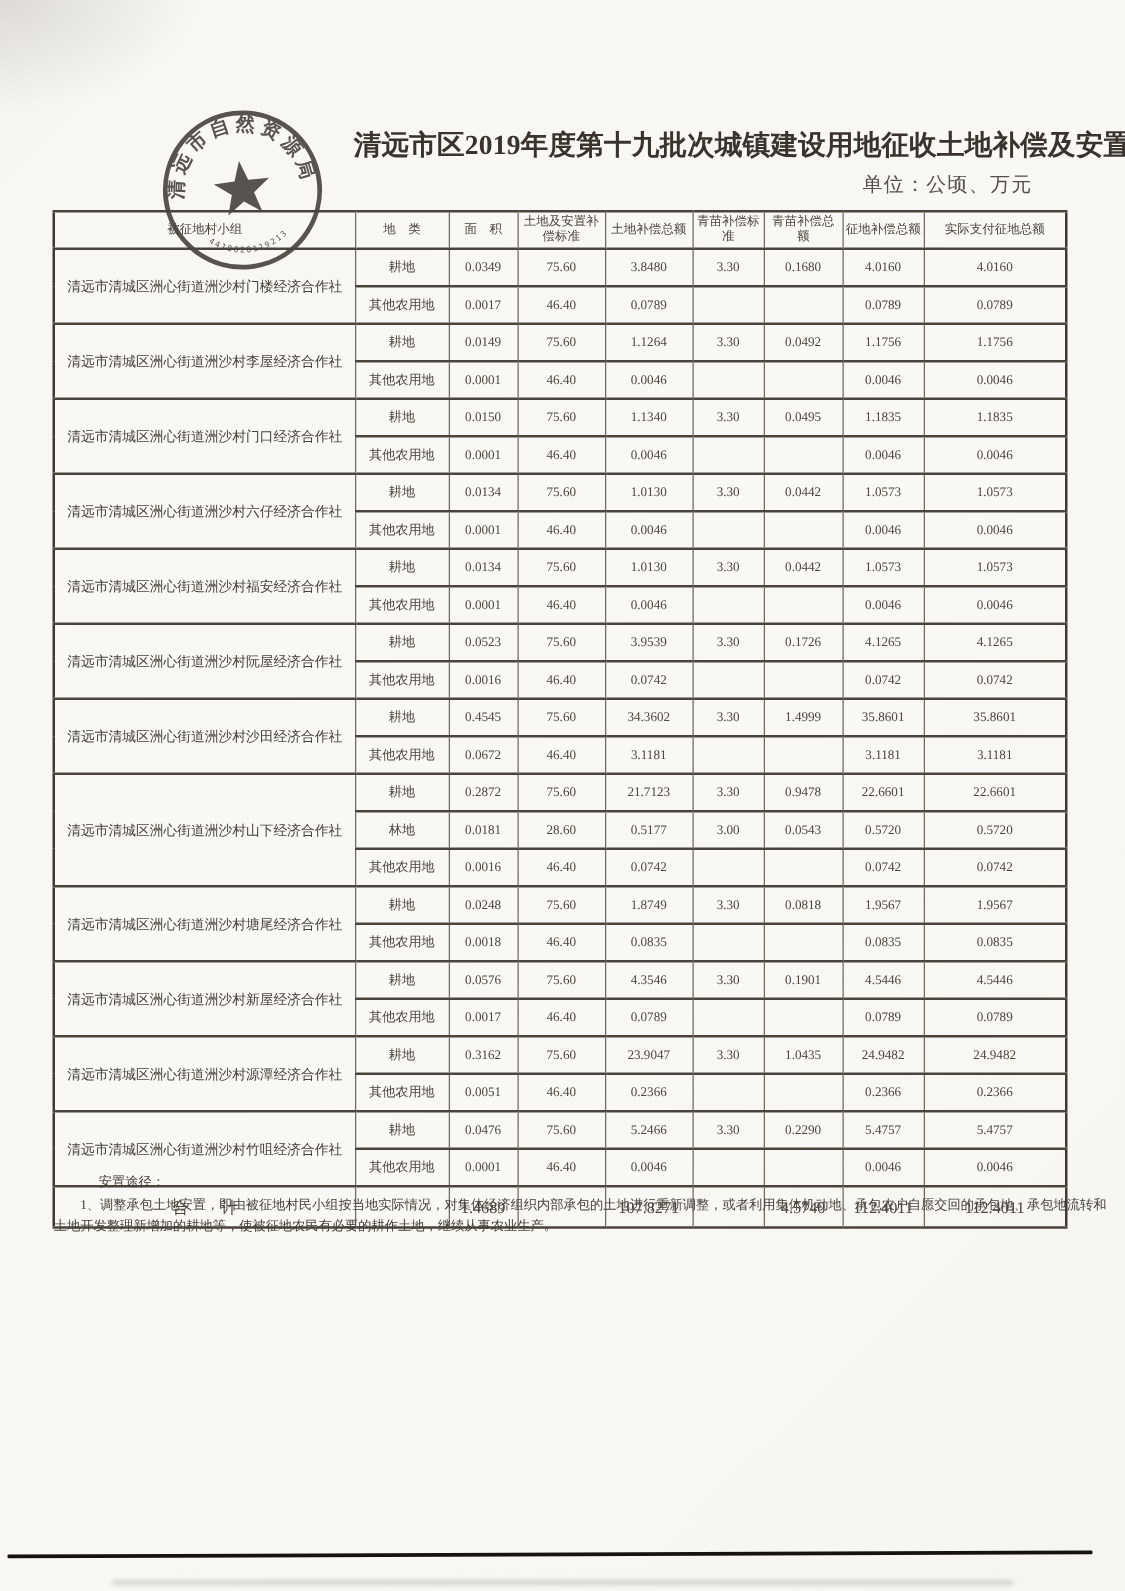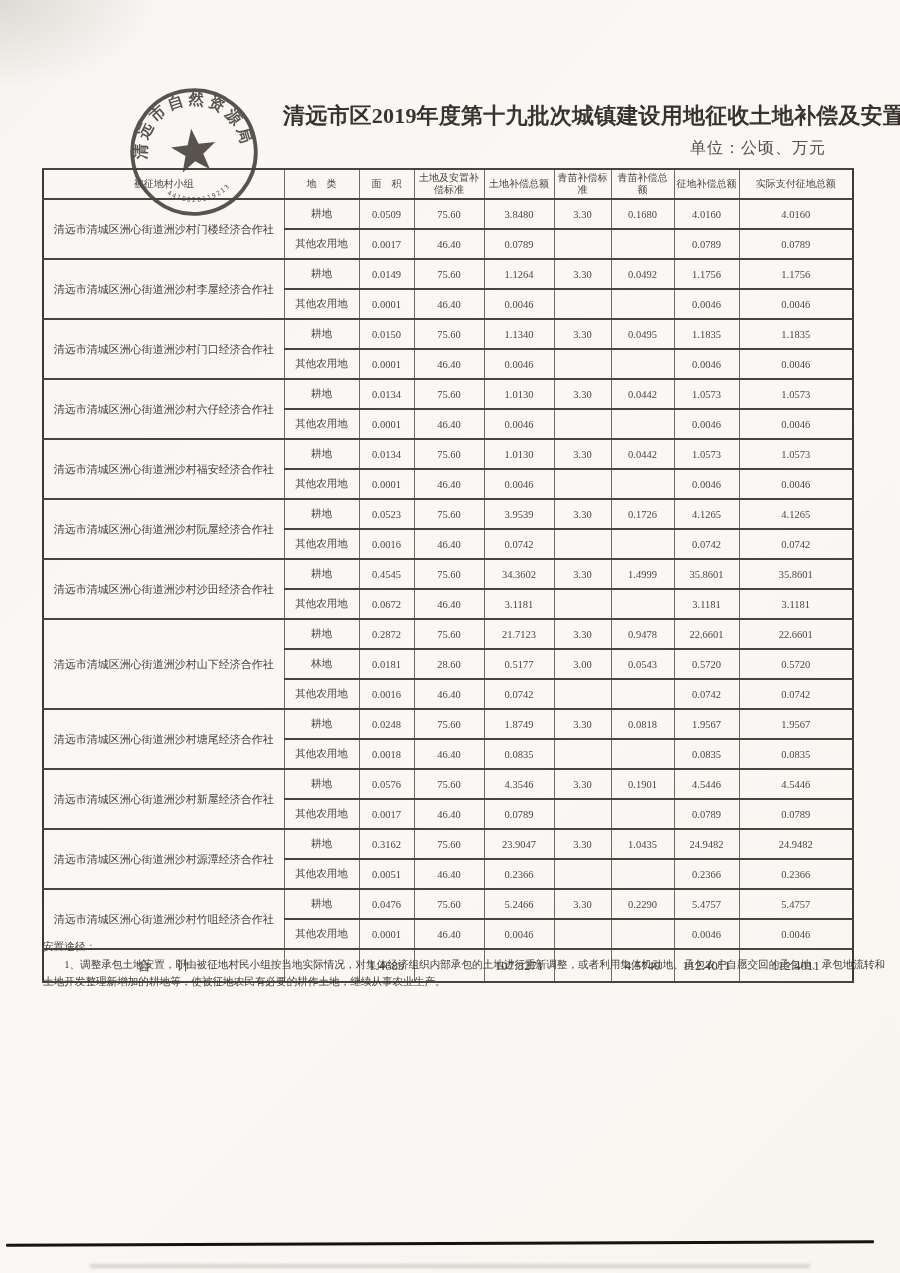--- a/index.html
+++ b/index.html
@@ -40,21 +40,21 @@
   }
   table.comp{border:2px solid #3f3933;}
   table.comp th{height:26px;font-weight:normal;font-size:10px;line-height:1.25;color:#4a443d;}
   table.comp td{height:26px;}
   td.village-cell{font-size:11px;letter-spacing:0;text-align:center;color:#45403a;}
   tr.group-first td{border-top:2.5px solid #3f3933;}
   tr.total-row td{height:29px;font-size:13px;}
   
   .notes{position:absolute;left:43px;top:938px;width:848px;
     font-size:10.6px;line-height:17px;color:#46403a;}
-  .notes .notes-heading{margin:0 0 1px 0;}
+  .notes .notes-heading{margin:0 0 1px 0;padding-left:36px;}
   .notes p{margin:0;text-indent:2em;}
   
   .bottom-line{position:absolute;left:6px;top:1242px;width:868px;height:3px;
     background:#16120e;transform:rotate(-.22deg);border-radius:1px;}
   .bottom-smudge{position:absolute;left:90px;top:1264px;width:720px;height:4px;
     background:#c7c4bd;filter:blur(1.5px);opacity:.7;}
 </style>
 </head>
 <body>
 
@@ -103,21 +103,21 @@
           <th>青苗补偿标准</th>
           <th>青苗补偿总额</th>
           <th>征地补偿总额</th>
           <th>实际支付征地总额</th>
         </tr>
     </thead>
     <tbody id="table-body">
         <tr class="group-first">
           <td rowspan="2" class="village-cell">清远市清城区洲心街道洲沙村门楼经济合作社</td>
           <td>耕地</td>
-          <td>0.0509</td>
+          <td>0.0349</td>
           <td>75.60</td>
           <td>3.8480</td>
           <td>3.30</td>
           <td>0.1680</td>
           <td>4.0160</td>
           <td>4.0160</td>
         </tr>
         <tr>
           <td>其他农用地</td>
           <td>0.0017</td>

